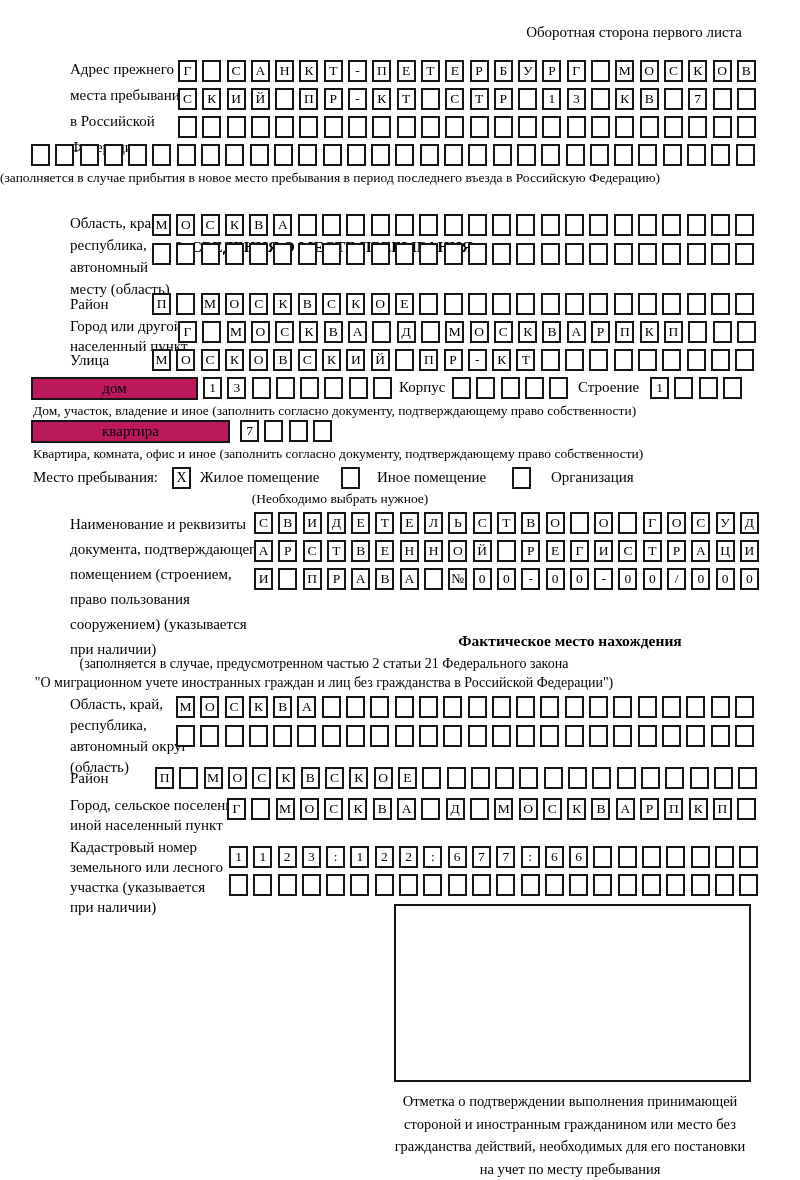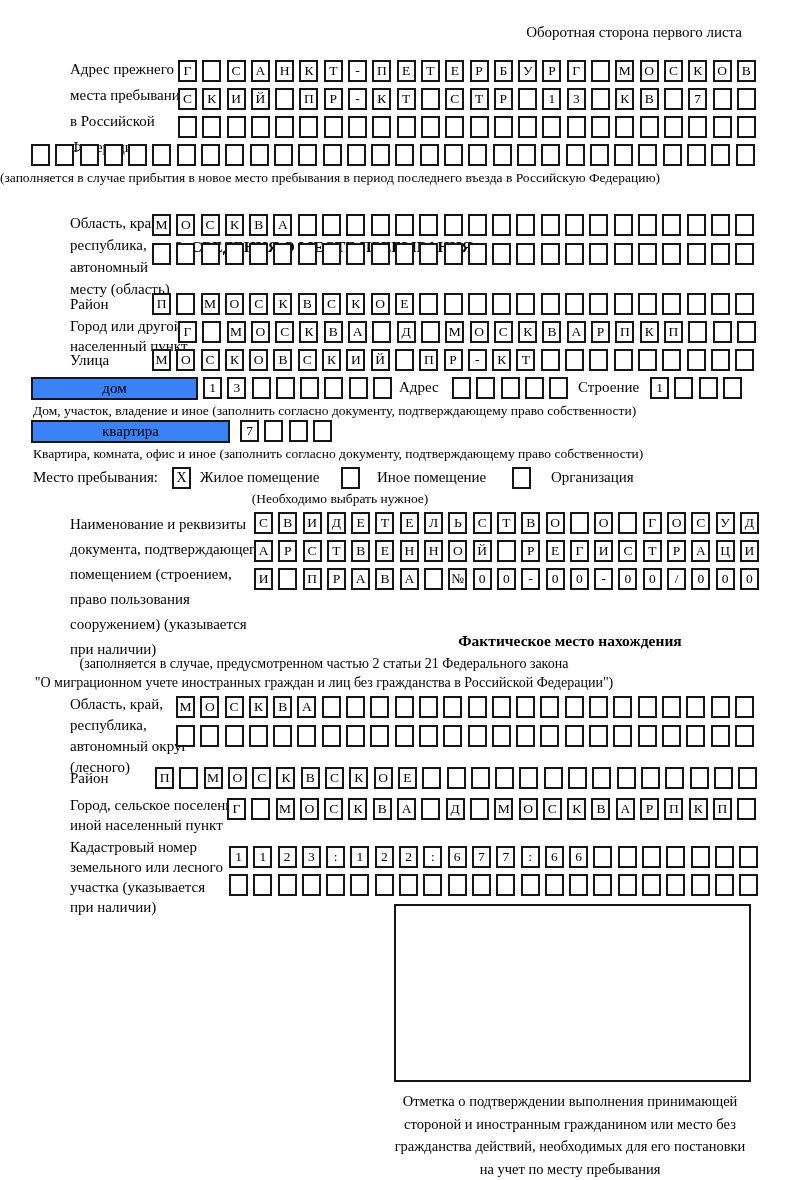--- a/index.html
+++ b/index.html
@@ -12,21 +12,21 @@
   .lh21{line-height:21px;}
   .lh20{line-height:20px;}
   .cap{font-size:13.5px;white-space:nowrap;}
   .ctr{left:0;width:648px;text-align:center;}
   .title{font-weight:bold;font-size:15.5px;white-space:nowrap;}
   .cells{display:flex;gap:5.3px;}
   .cell{flex:0 0 19px;width:19px;height:22px;border:2px solid #161616;box-sizing:border-box;
         display:flex;align-items:center;justify-content:center;
         font-size:13.5px;line-height:1;background:#fff;}
   .rect{border:2px solid #161616;box-sizing:border-box;height:23px;
-        display:flex;align-items:center;justify-content:center;font-size:15px;background:#3b82f6;}
+        display:flex;align-items:center;justify-content:center;font-size:15px;background:#be185d;}
   .chk{width:19px;height:22px;border:2px solid #161616;box-sizing:border-box;
        display:flex;align-items:center;justify-content:center;font-size:14px;background:#fff;}
   .inline-lbl{font-size:15px;white-space:nowrap;}
   .bigbox{border:2px solid #161616;box-sizing:border-box;background:#fff;}
   .confcap{font-size:14.5px;line-height:22.5px;text-align:center;}
 </style>
 </head>
 <body>
 
 <div id="page">
@@ -294,21 +294,21 @@
   <div class="abs cells" style="left:203px;top:377px;">
       <span class="cell">1</span>
       <span class="cell">3</span>
       <span class="cell"></span>
       <span class="cell"></span>
       <span class="cell"></span>
       <span class="cell"></span>
       <span class="cell"></span>
       <span class="cell"></span>
     </div>
-  <div class="abs inline-lbl" style="left:399px;top:379px;">Адрес</div>
+  <div class="abs inline-lbl" style="left:399px;top:379px;">Корпус</div>
   <div class="abs cells" style="left:452px;top:377px;">
       <span class="cell"></span>
       <span class="cell"></span>
       <span class="cell"></span>
       <span class="cell"></span>
       <span class="cell"></span>
     </div>
   <div class="abs inline-lbl" style="left:578px;top:379px;">Строение</div>
   <div class="abs cells" style="left:650px;top:377px;">
       <span class="cell">1</span>
@@ -404,21 +404,21 @@
       <span class="cell">/</span>
       <span class="cell">0</span>
       <span class="cell">0</span>
       <span class="cell">0</span>
     </div>
 
   <div class="abs title" style="left:370px;top:632px;width:400px;text-align:center;">Фактическое место нахождения</div>
   <div class="abs cap ctr" style="top:656px;font-size:14px;">(заполняется в случае, предусмотренном частью 2 статьи 21 Федерального закона</div>
   <div class="abs cap ctr" style="top:675px;font-size:14px;">"О миграционном учете иностранных граждан и лиц без гражданства в Российской Федерации")</div>
 
-  <div class="abs lbl lh21" style="left:70px;top:694px;"><div>Область, край,</div><div>республика,</div><div>автономный округ</div><div>(лесного)</div></div>
+  <div class="abs lbl lh21" style="left:70px;top:694px;"><div>Область, край,</div><div>республика,</div><div>автономный округ</div><div>(область)</div></div>
   <div class="abs cells" style="left:176px;top:696px;">
       <span class="cell">М</span>
       <span class="cell">О</span>
       <span class="cell">С</span>
       <span class="cell">К</span>
       <span class="cell">В</span>
       <span class="cell">А</span>
       <span class="cell"></span>
       <span class="cell"></span>
       <span class="cell"></span>

